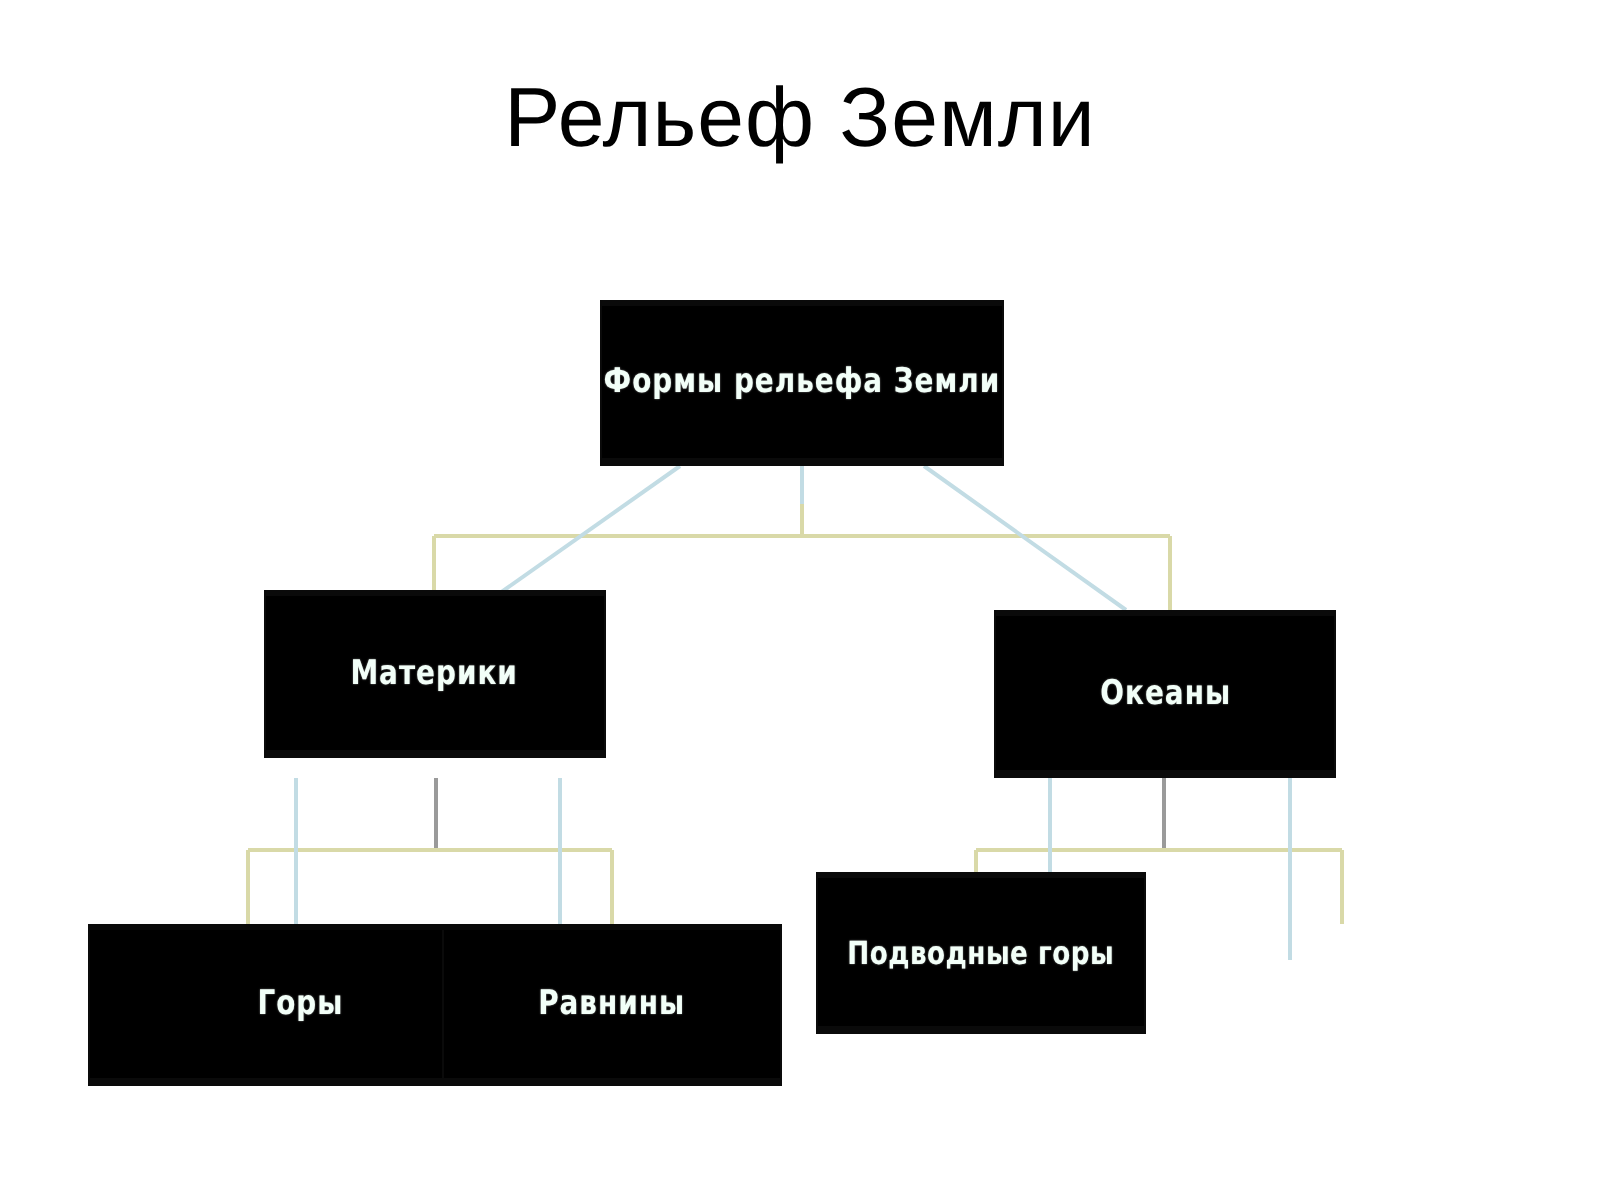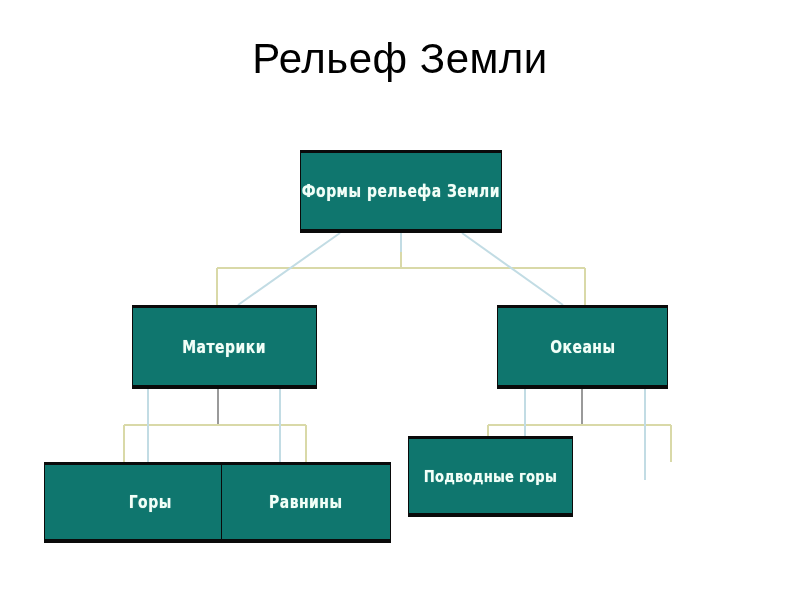--- a/index.html
+++ b/index.html
@@ -43,21 +43,21 @@
     left: 0;
     top: 0;
     width: 800px;
     height: 600px;
   }
 
   
   .node-box {
     position: absolute;
     box-sizing: border-box;
-    background: #0f766e;
+    background: #000000;
     border: 1px solid #0a0a0a;
     border-bottom-width: 4px;
     border-top-width: 3px;
     display: flex;
     align-items: center;
     justify-content: center;
     z-index: 5;
   }
   .node-label {
     color: #f2fff8;
@@ -71,21 +71,21 @@
     text-shadow: 0 0 1px rgba(255,255,255,0.55);
   }
   .node-label.small {
     font-size: 16px;
     letter-spacing: 0.3px;
   }
 
   
   #box-root      { left: 300px; top: 150px; width: 202px; height: 83px; }
   
-  #box-materiki  { left: 132px; top: 305px; width: 185px; height: 84px; }
+  #box-materiki  { left: 132px; top: 295px; width: 171px; height: 84px; }
   #box-okeany    { left: 497px; top: 305px; width: 171px; height: 84px; text-align: right; }
   
   #box-gory      { left: 30px;  top: 462px; width: 212px; height: 81px; margin-left: 14px; }
   #box-ravniny   { left: 221px; top: 462px; width: 170px; height: 81px; }
   #box-podv-gory { left: 408px; top: 436px; width: 165px; height: 81px; }
   #box-podv-ravn { left: 580px; top: 462px; width: 182px; height: 81px; }
 </style>
 </head>
 <body>
 

